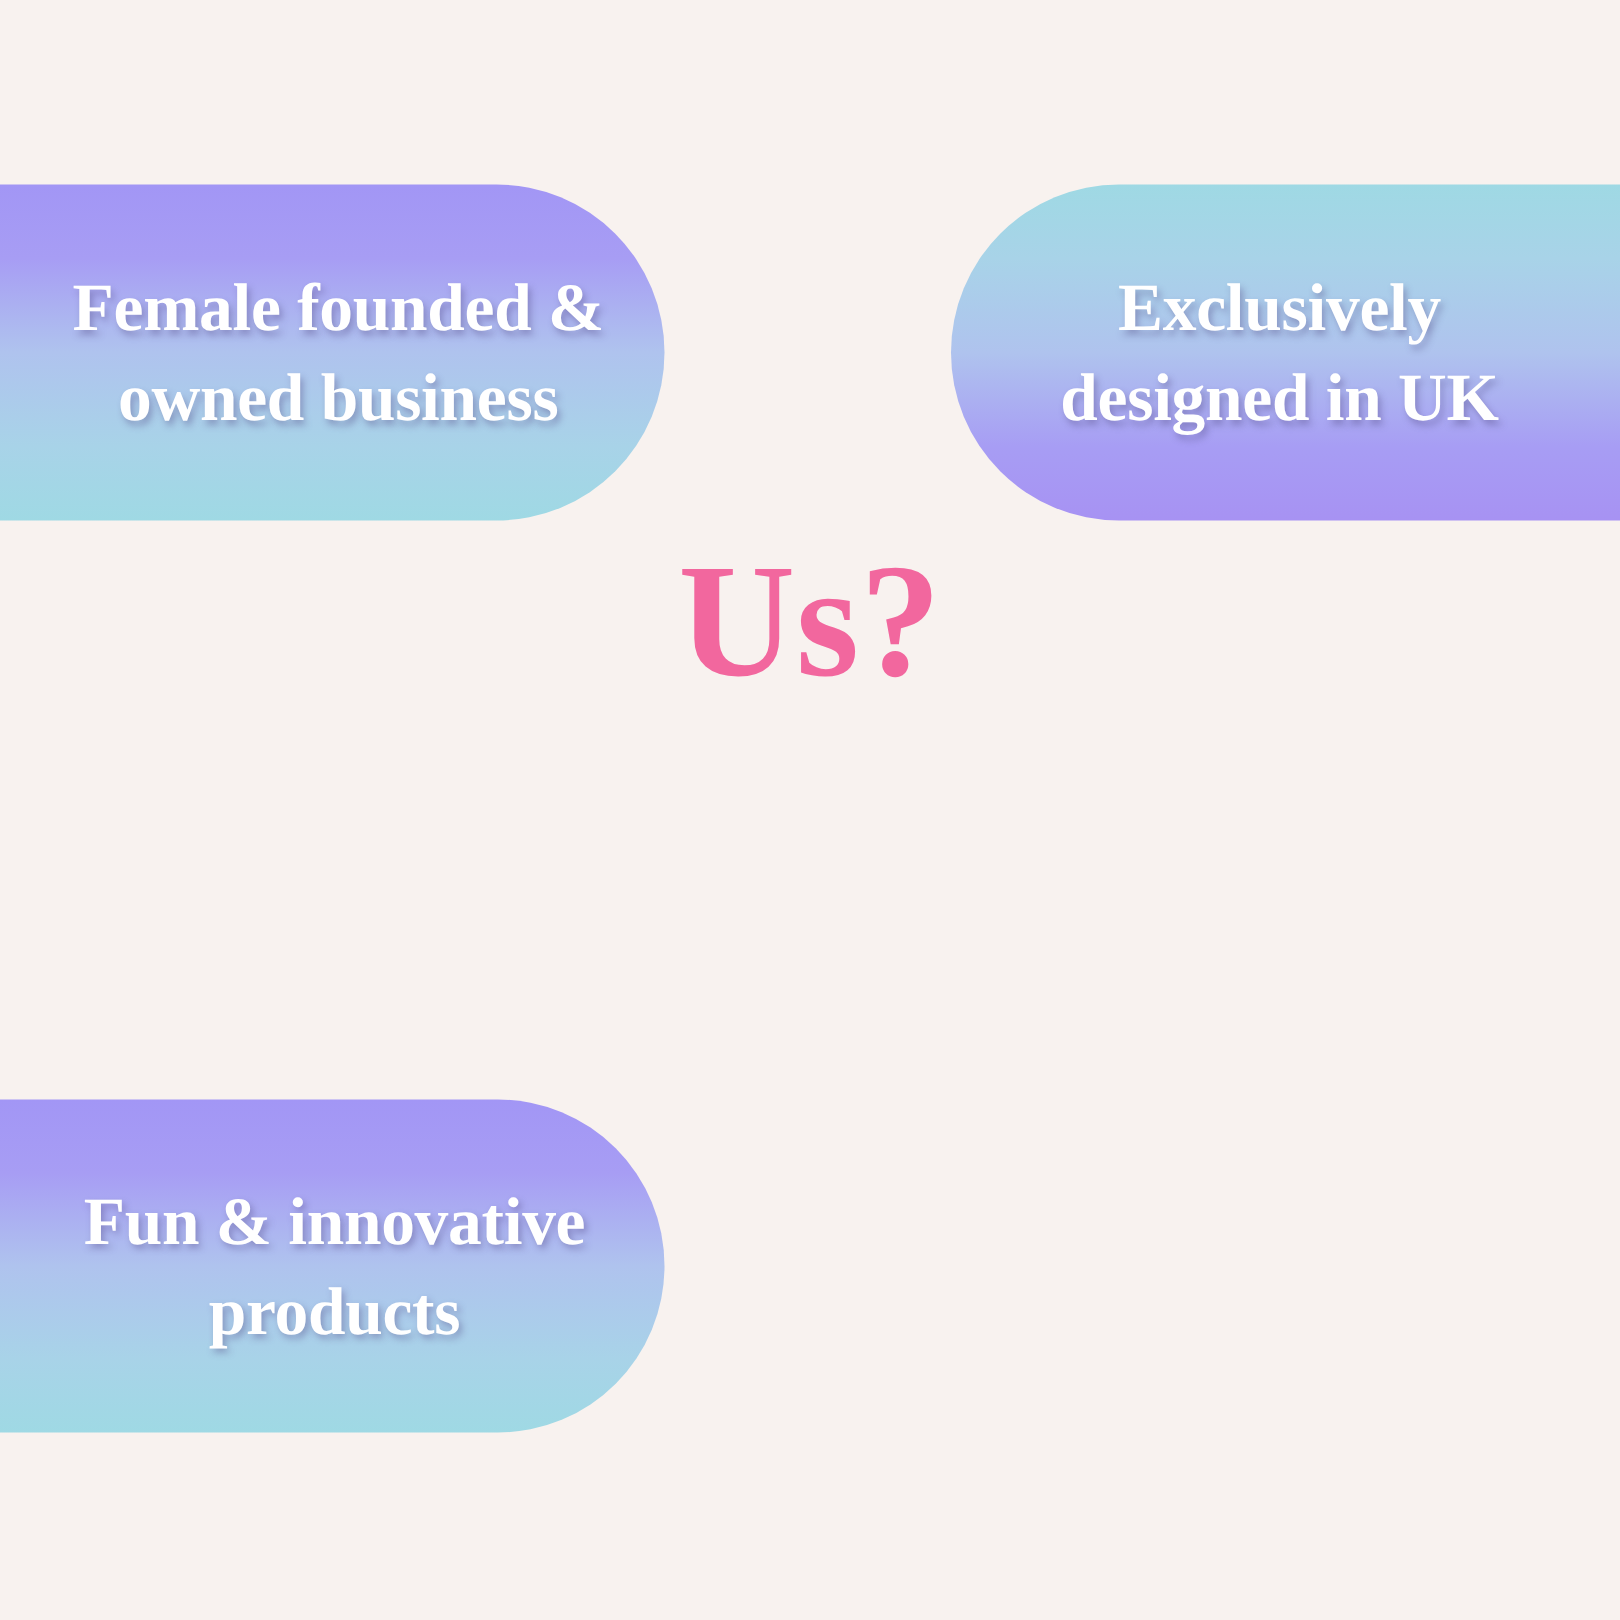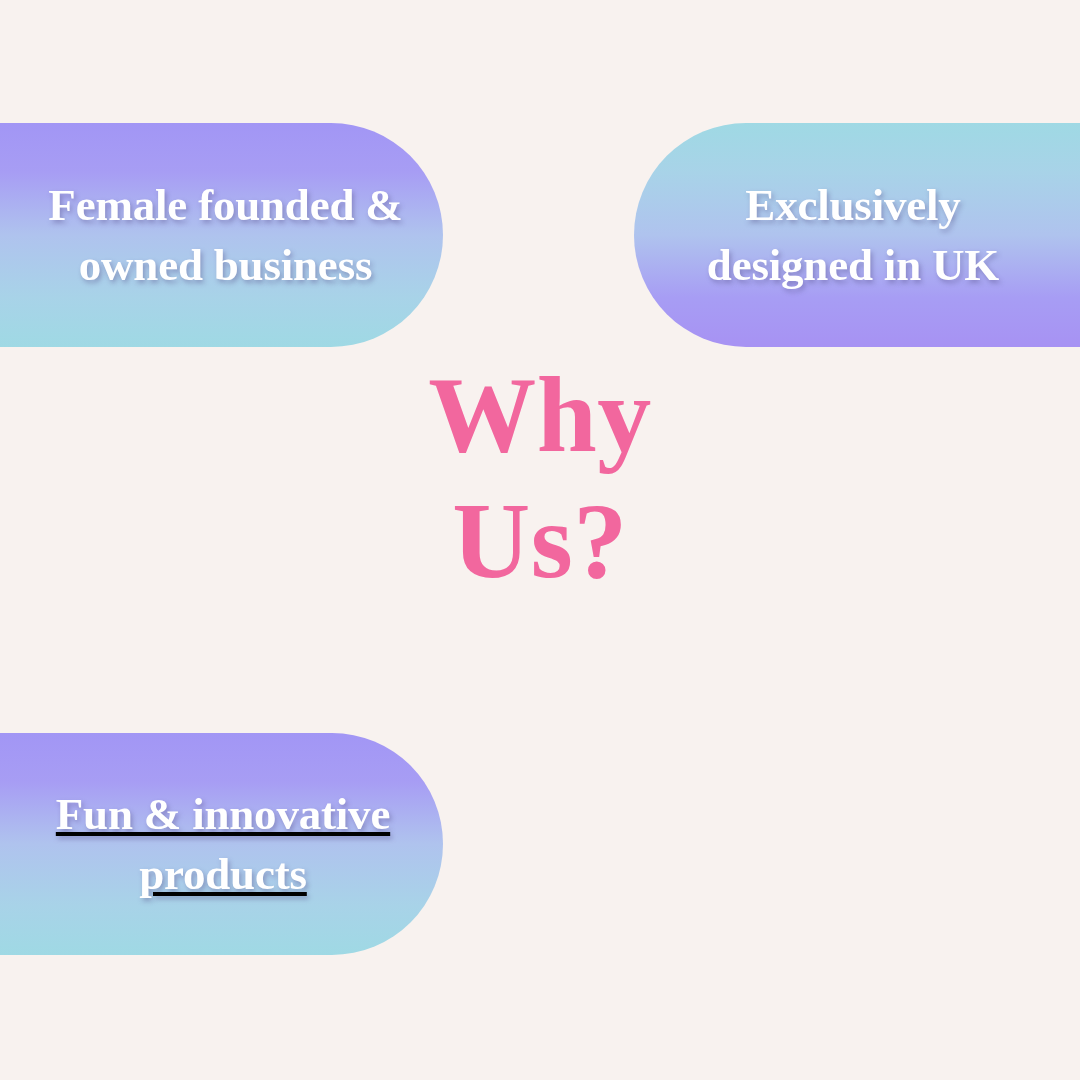--- a/index.html
+++ b/index.html
@@ -77,21 +77,20 @@
   
   #pill-fun-innovative {
     left: 0px;
     top: 733px;
     width: 443px;
     height: 222px;
     border-radius: 0 111px 111px 0;
     background: linear-gradient(to bottom, #A296F5 0%, #A79DF4 22%, #AFC3EE 50%, #A8D3E8 78%, #9FD9E4 100%);
     justify-content: flex-start;
     padding-left: 8px;
-    text-decoration: underline;
   }
   #pill-fun-innovative .pill-text {
     width: 410px;
   }
 
   
   #pill-faith-diversity {
     left: 634px;
     top: 733px;
     width: 446px;
@@ -138,21 +137,20 @@
     <div class="pill-text">Female founded &amp;
 owned business</div>
   </div>
 
   <div class="pill" id="pill-designed-uk">
     <div class="pill-text">Exclusively
 designed in UK</div>
   </div>
 
   <div id="headline">
-    <div class="hl-line">Why</div>
     <div class="hl-line">Us?</div>
   </div>
 
   <div class="pill" id="pill-fun-innovative">
     <div class="pill-text">Fun &amp; innovative
 products</div>
   </div>
 
 
 </div>

